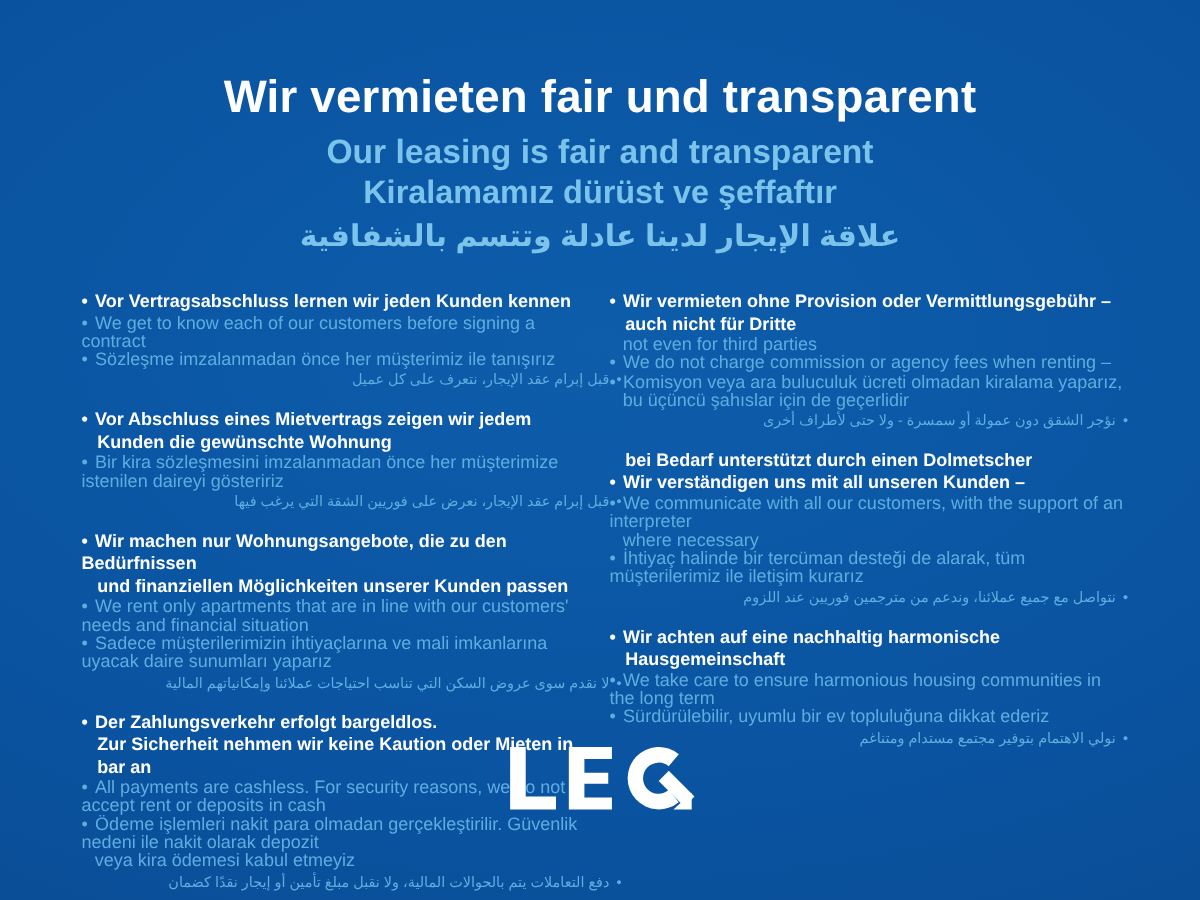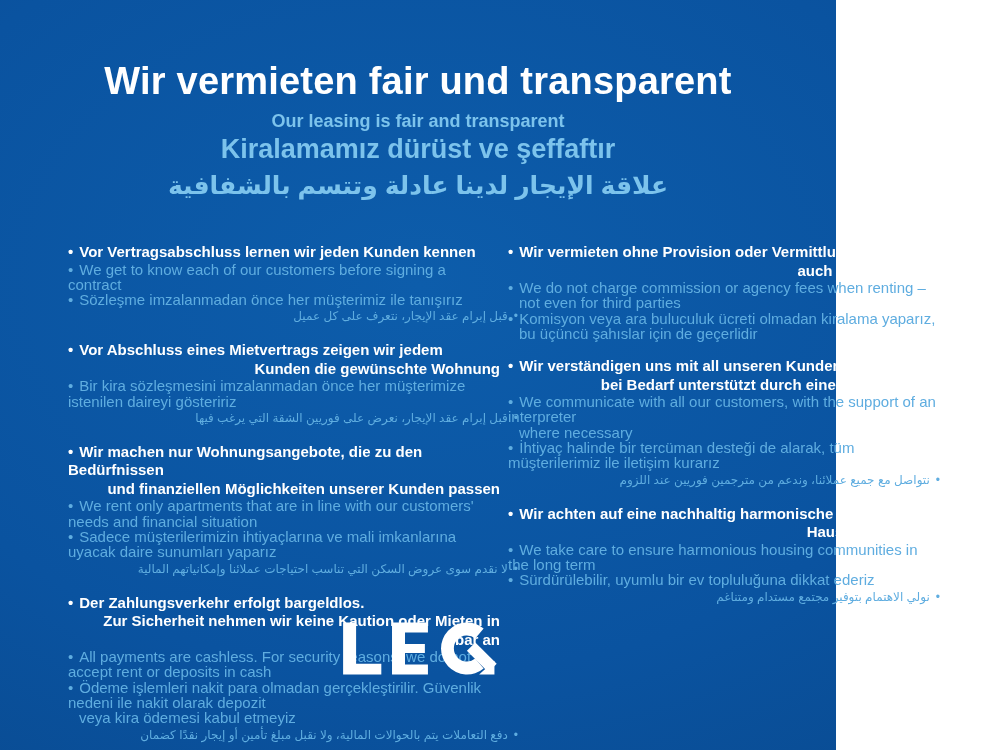--- a/index.html
+++ b/index.html
@@ -1,42 +1,42 @@
 <!DOCTYPE html>
 <html><head>
 <meta charset="utf-8">
 <style>
   html,body { margin:0; padding:0; }
   body { width:1000px; height:750px; overflow:hidden;
          font-family:"Liberation Sans","DejaVu Sans",sans-serif; }
-  .poster { position:relative; width:836px; height:750px;
+  .poster { position:relative; width:1000px; height:750px;
             background:radial-gradient(ellipse 120% 95% at 50% 38%, #0d5dab 0%, #0a53a0 55%, #09488c 100%); }
 
   
   .header { position:absolute; top:0; left:0; width:100%; text-align:center; }
   .title-de { margin-top:60px; font-size:38px; font-weight:700; color:#ffffff; letter-spacing:0.2px; }
-  .title-en { margin-top:8px;  font-size:18px; font-weight:700; color:#7cc3ec; }
+  .title-en { margin-top:8px;  font-size:28px; font-weight:700; color:#7cc3ec; }
   .title-tr { margin-top:2px;  font-size:27px; font-weight:700; color:#7cc3ec; }
   .title-ar { margin-top:6px;  font-size:25px; font-weight:700; color:#7cc3ec; direction:rtl; }
 
   
   .columns { position:absolute; top:243px; left:68px; display:flex; }
   .col { width:432px; }
   .col + .col { margin-left:8px; }
   .block { margin-bottom:16px; }
 
   .de-line  { font-size:15px;   line-height:18.5px; font-weight:700; color:#ffffff; }
   .sub-line { font-size:15px; line-height:15.3px; font-weight:400; color:#5fade0; }
   .ar-line  { font-size:12px;   line-height:17px;   font-weight:400; color:#5fade0;
               direction:rtl; text-align:right; padding-top:1px; }
   .col-left .ar-line { margin-right:-18px; }
 
   .bul::before { content:"•"; margin-right:6px; }
   .ar-line.bul::before { margin-right:0; margin-left:6px; }
-  .de-line.cont  { padding-left:13px;text-align:right; }
+  .de-line.cont  { padding-left:13px; }
   .sub-line.cont { padding-left:11px; }
 
   
   .logo-wrap { position:absolute; top:616px; left:0; width:100%; text-align:center; }
   .logo-svg { width:162px; height:65px; }
   .logo-svg path, .logo-svg polygon { fill:#ffffff; }
 </style>
 </head>
 <body>
 
@@ -84,29 +84,30 @@
         <div class="ar-line bul">دفع التعاملات يتم بالحوالات المالية، ولا نقبل مبلغ تأمين أو إيجار نقدًا كضمان</div>
       </div>
 
     </div>
 
     <div class="col col-right">
 
       <div class="block">
         <div class="de-line bul">Wir vermieten ohne Provision oder Vermittlungsgebühr –</div>
         <div class="de-line cont">auch nicht für Dritte</div>
+        <div class="sub-line cont">not even for third parties</div>
         <div class="sub-line bul">We do not charge commission or agency fees when renting –</div>
-        <div class="sub-line cont">not even for third parties</div>
         <div class="sub-line bul">Komisyon veya ara buluculuk ücreti olmadan kiralama yaparız,</div>
         <div class="sub-line cont">bu üçüncü şahıslar için de geçerlidir</div>
+        <div class="ar-line bul">نؤجر الشقق دون عمولة أو سمسرة - ولا حتى لأطراف أخرى</div>
       </div>
 
       <div class="block">
+        <div class="de-line cont">bei Bedarf unterstützt durch einen Dolmetscher</div>
         <div class="de-line bul">Wir verständigen uns mit all unseren Kunden –</div>
-        <div class="de-line cont">bei Bedarf unterstützt durch einen Dolmetscher</div>
         <div class="sub-line bul">We communicate with all our customers, with the support of an interpreter</div>
         <div class="sub-line cont">where necessary</div>
         <div class="sub-line bul">İhtiyaç halinde bir tercüman desteği de alarak, tüm müşterilerimiz ile iletişim kurarız</div>
         <div class="ar-line bul">نتواصل مع جميع عملائنا، وندعم من مترجمين فوريين عند اللزوم</div>
       </div>
 
       <div class="block">
         <div class="de-line bul">Wir achten auf eine nachhaltig harmonische</div>
         <div class="de-line cont">Hausgemeinschaft</div>
         <div class="sub-line bul">We take care to ensure harmonious housing communities in the long term</div>

